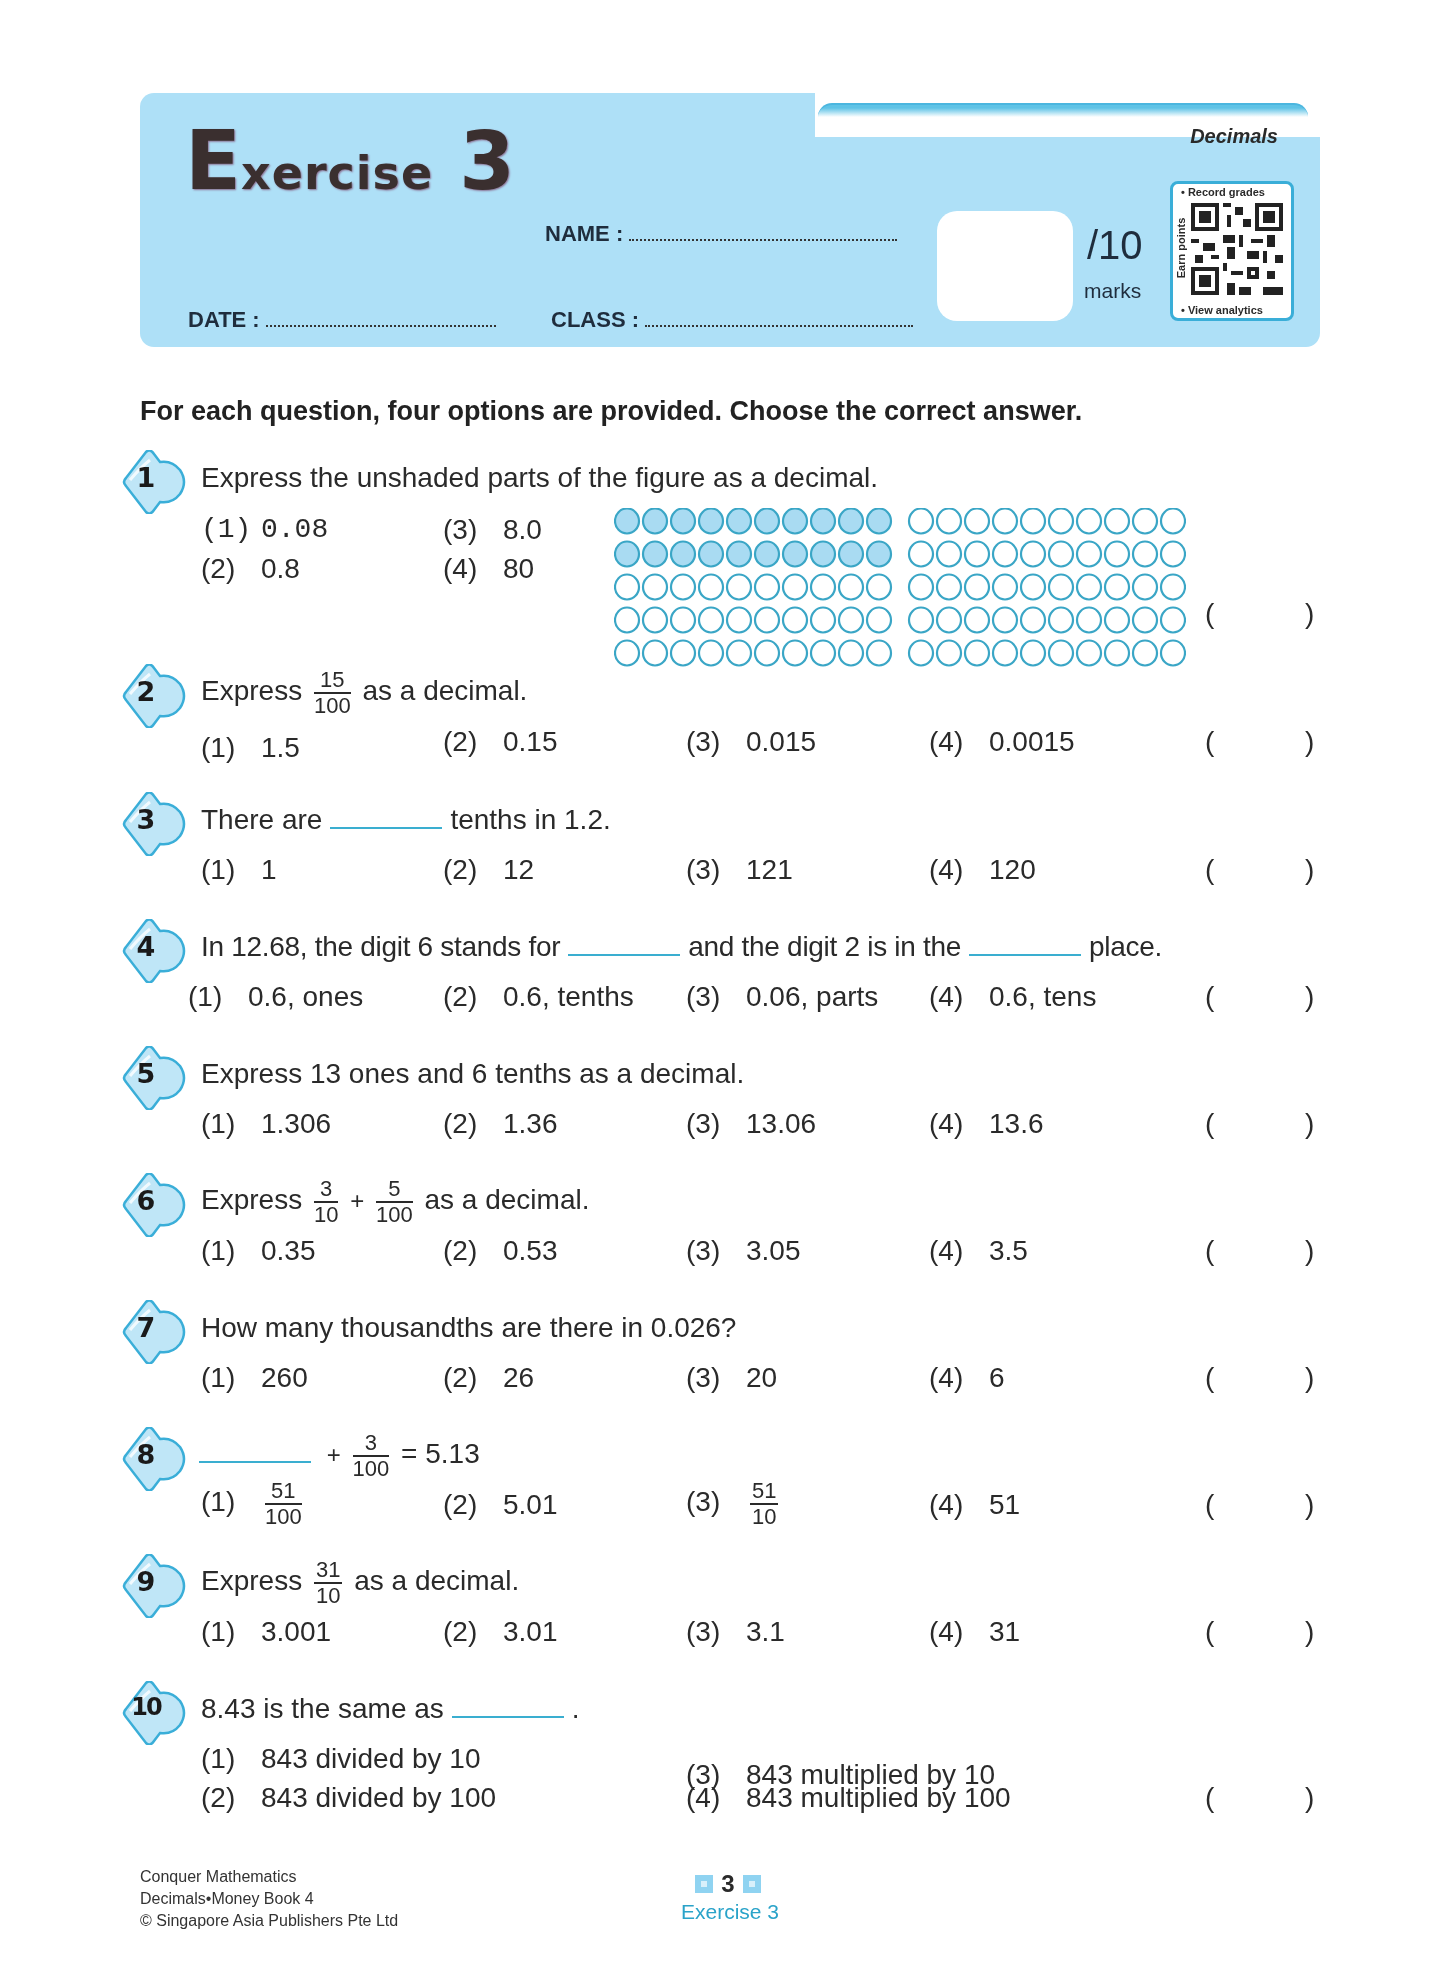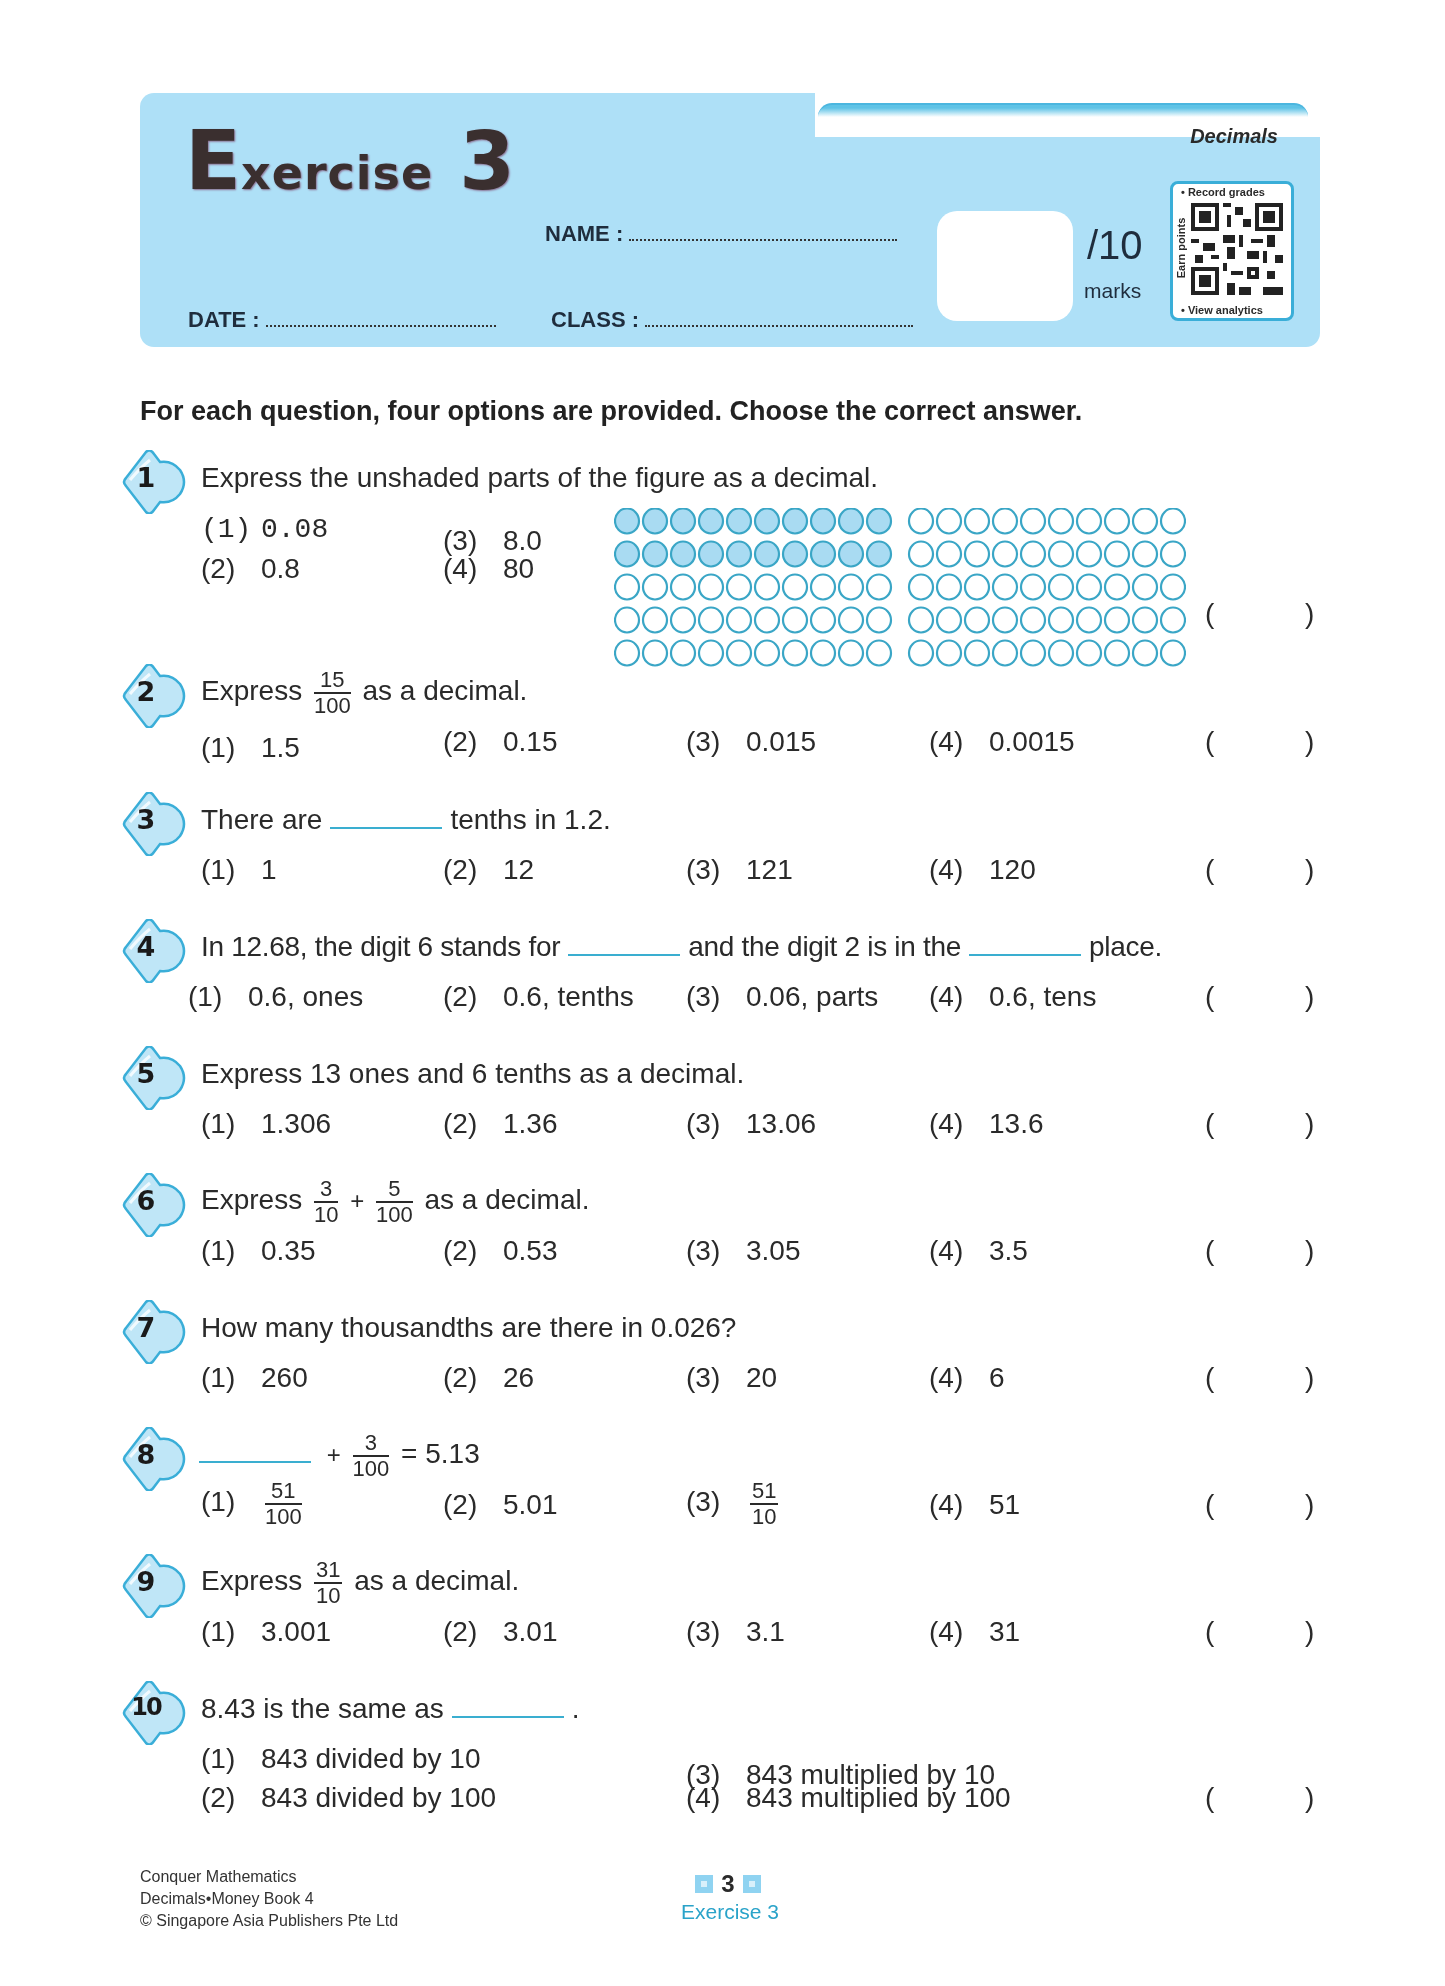--- a/index.html
+++ b/index.html
@@ -146,21 +146,21 @@
   <div class="badge">
     <svg width="70" height="64" viewBox="0 0 70 64">
       <path d="M26 2 L6 28 Q2 32 6 36 L26 62 Q30 66 34 60 L40 52 Q52 54 60 44 Q68 32 60 20 Q52 10 40 12 L34 4 Q30 -2 26 2 Z" fill="#bfe6f7" stroke="#3aaed8" stroke-width="2.5"></path>
       <path d="M10 30 Q20 18 30 10" stroke="#ffffff" stroke-width="3" fill="none" opacity="0.8"></path>
     </svg>
     <div class="badge-num">1</div>
   </div>
   <div class="qtext">Express the unshaded parts of the figure as a decimal.</div>
   <div class="opt" style="left:81px; top:64px;font-family:Liberation Mono, monospace;"><span class="n">(1)</span><span>0.08</span></div>
   <div class="opt" style="left:81px; top:103px;"><span class="n">(2)</span><span>0.8</span></div>
-  <div class="opt" style="left:323px; top:75px;"><span class="n">(3)</span><span>8.0</span></div>
+  <div class="opt" style="left:323px; top:64px;"><span class="n">(3)</span><span>8.0</span></div>
   <div class="opt" style="left:323px; top:103px;"><span class="n">(4)</span><span>80</span></div>
   <div class="paren" style="top:148px;">
       <span class="l">(</span>
       <span class="r">)</span>
     </div>
 </div>
 <svg class="figure" width="572" height="164" viewBox="0 0 572 164">
   <g stroke="#3aa6c6" stroke-width="2.2">
 
     <g fill="#a9dbf2">

